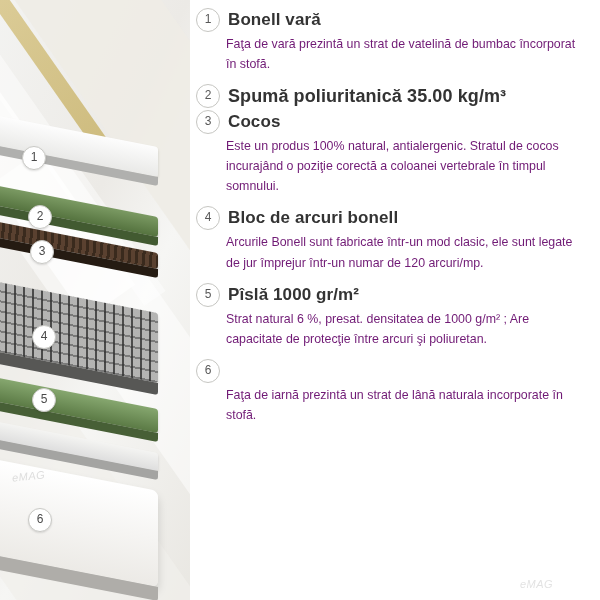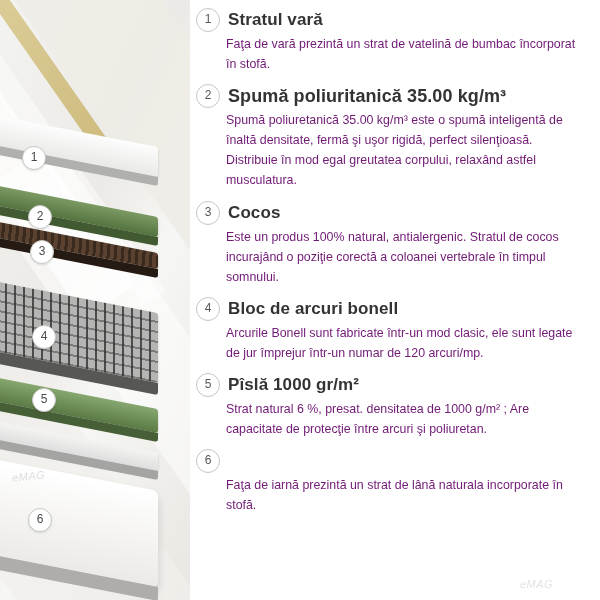--- a/index.html
+++ b/index.html
@@ -218,31 +218,30 @@
     <div class="watermark wm1">eMAG</div>
   </div>
 
   <div class="watermark wm2">eMAG</div>
 
   <div class="content">
 
     <div class="item">
       <div class="item-head">
         <div class="badge">1</div>
-        <div class="title">Stratul vară</div>
+        <div class="title">Bonell vară</div>
       </div>
       <p class="desc">Faţa de vară prezintă un strat de vatelină de bumbac încorporat în stofă.</p>
     </div>
 
     <div class="item">
       <div class="item-head">
         <div class="badge">2</div>
         <div class="title big">Spumă poliuritanică 35.00 kg/m³</div>
       </div>
-      <p class="desc">Spumă  poliuretanică 35.00 kg/m³ este o spumă inteligentă de înaltă densitate, fermă şi uşor rigidă, perfect silenţioasă.  Distribuie în mod egal greutatea corpului, relaxând astfel musculatura.</p>
     </div>
 
     <div class="item">
       <div class="item-head">
         <div class="badge">3</div>
         <div class="title">Cocos</div>
       </div>
       <p class="desc">Este un produs 100% natural, antialergenic. Stratul de cocos incurajând o poziţie corectă a coloanei vertebrale în timpul somnului.</p>
     </div>
 

